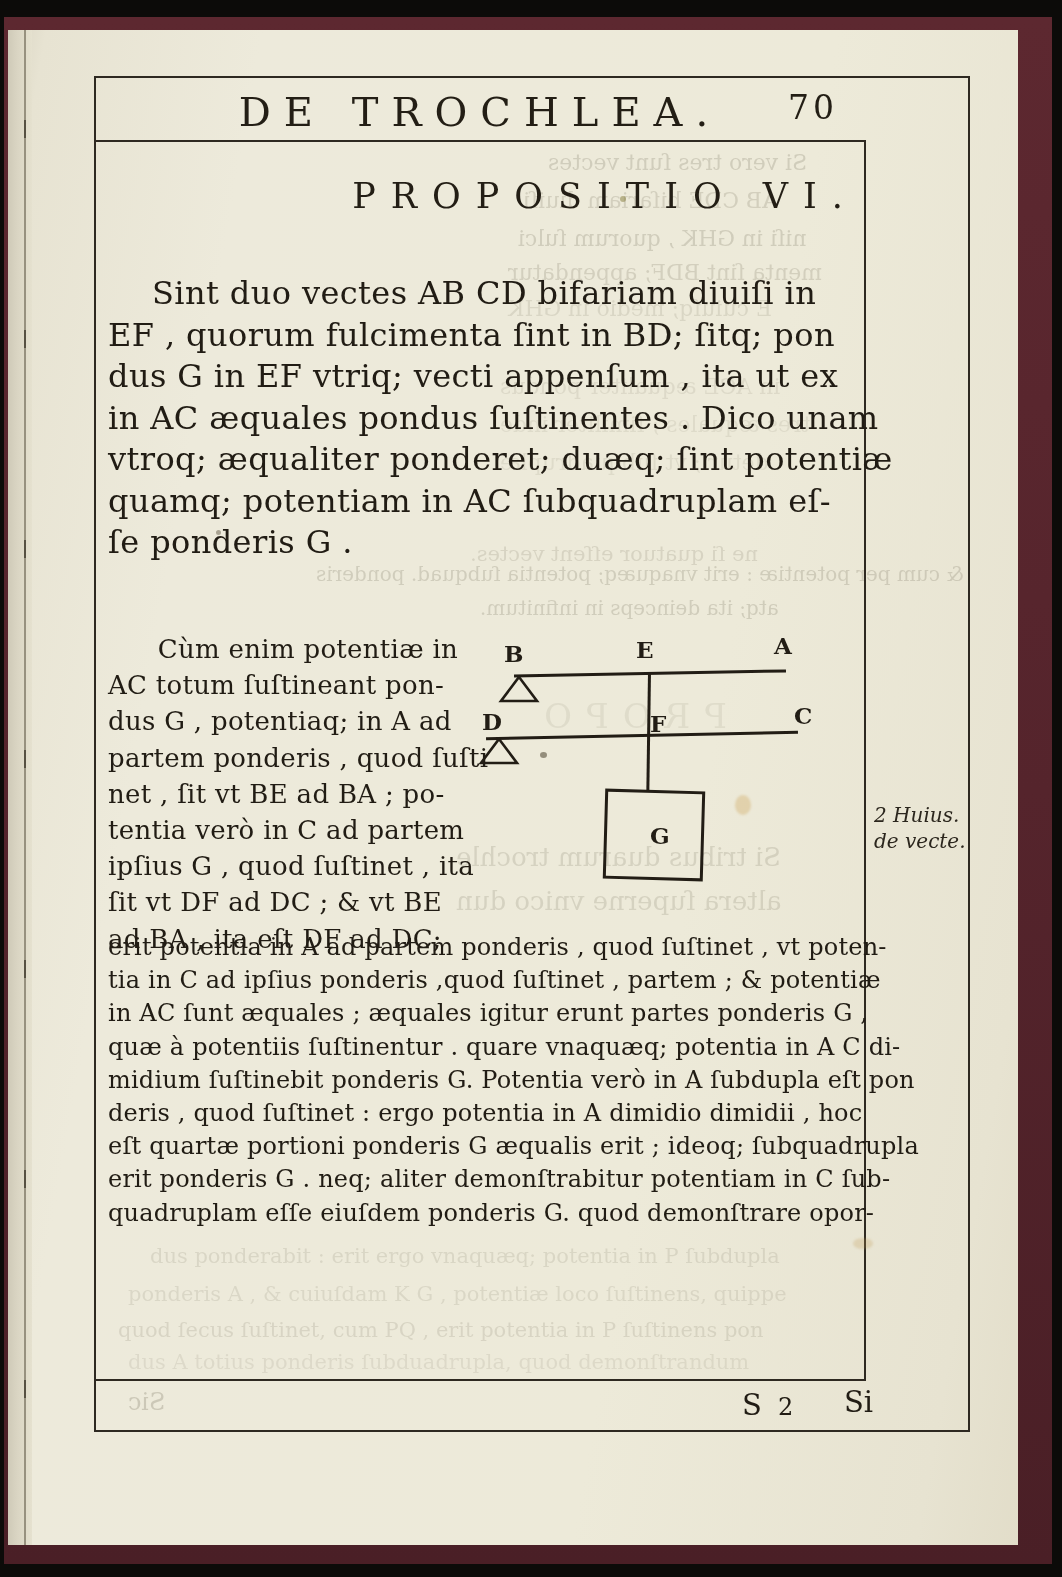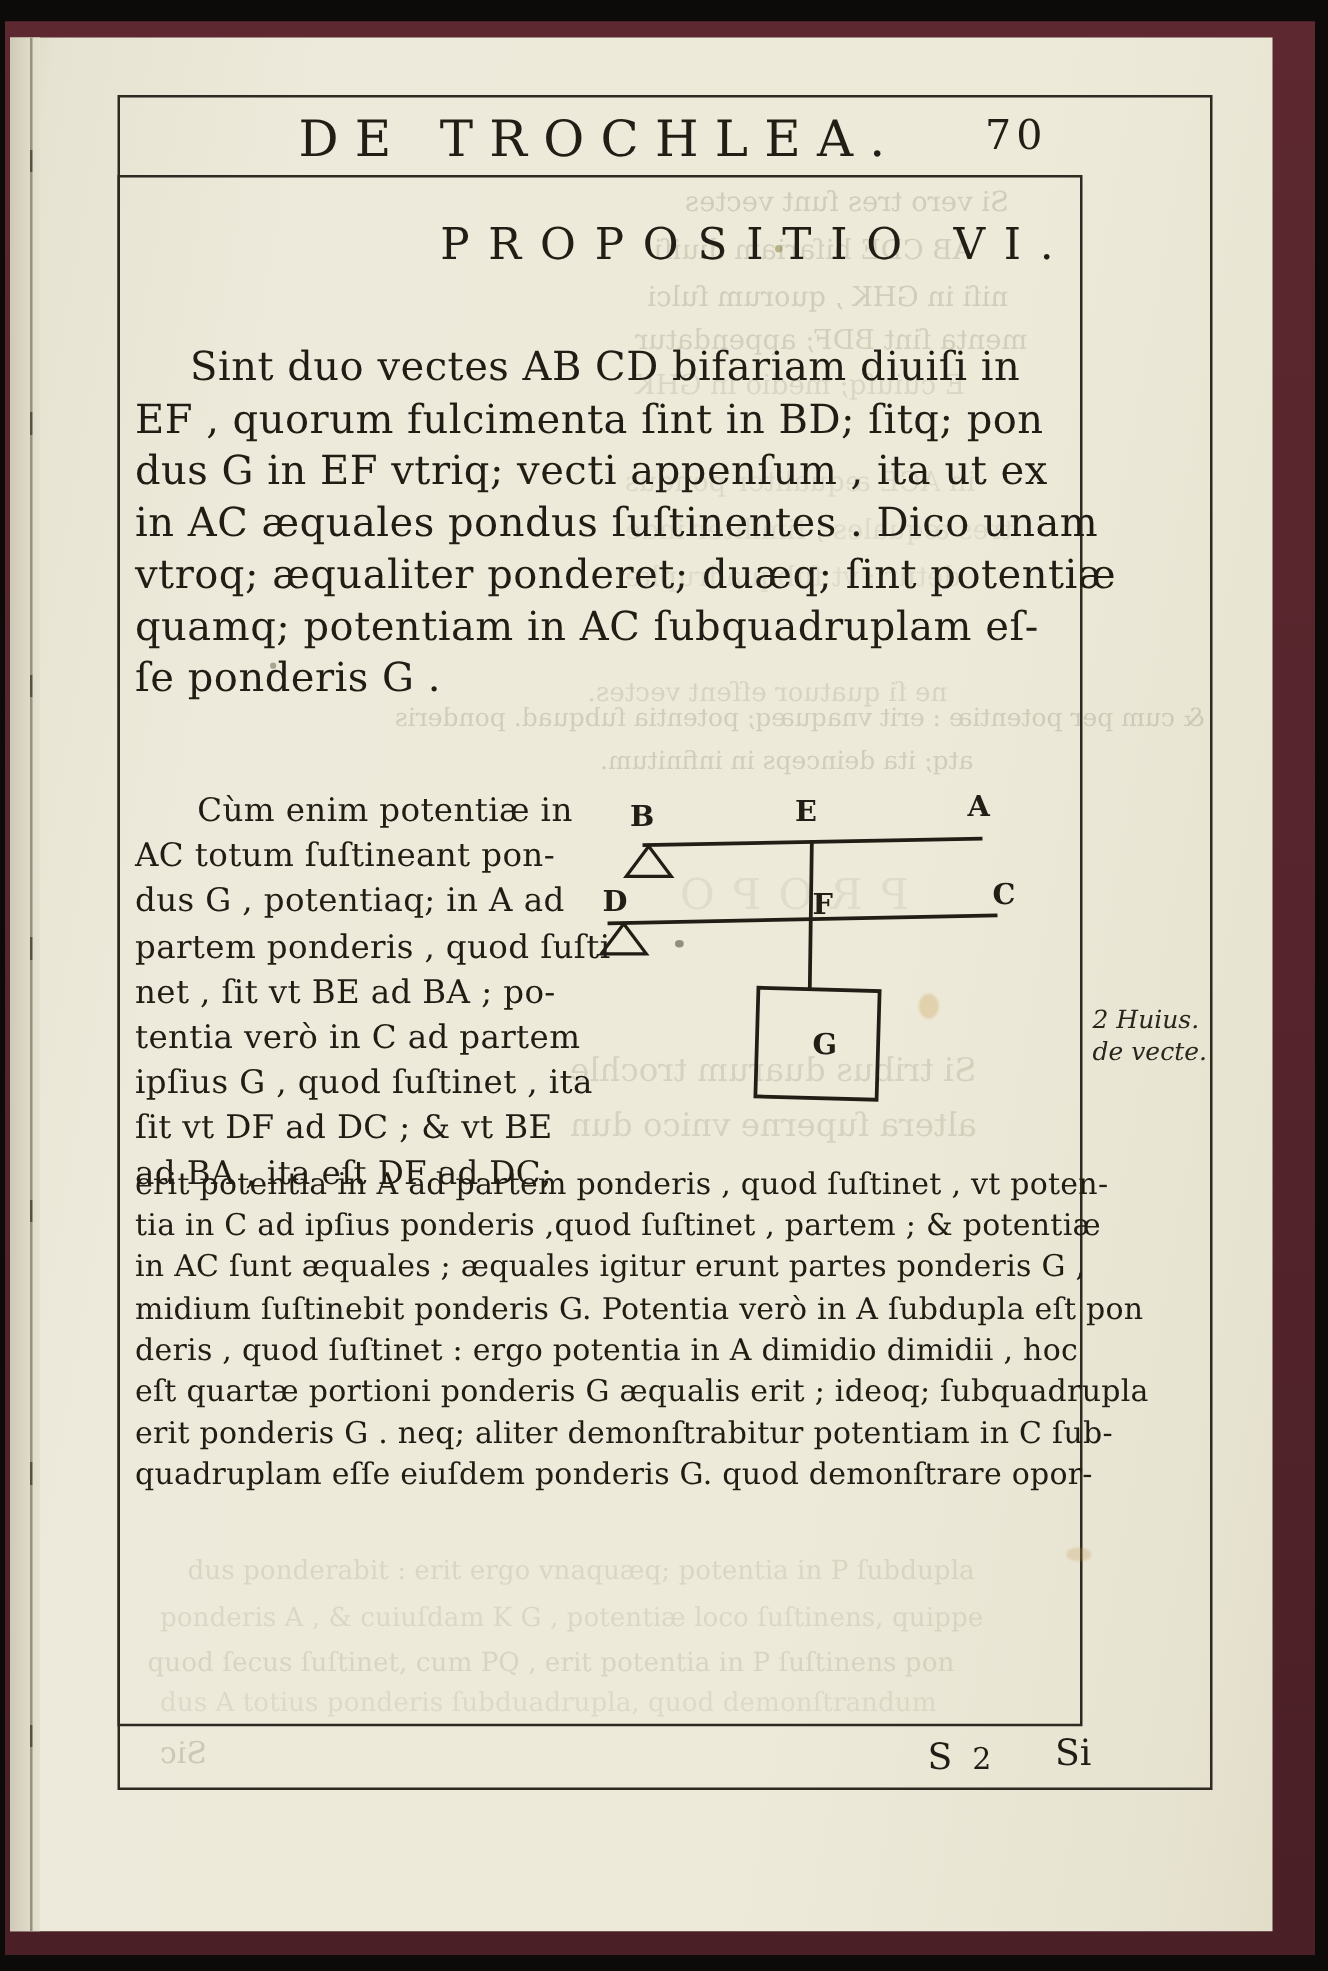--- a/index.html
+++ b/index.html
@@ -152,20 +152,21 @@
     <div class="margin-note">
       <div>2 Huius.</div>
       <div>de vecte.</div>
     </div>
 
     <div class="para2">
 
     <div class="line">erit potentia in A ad partem  ponderis  , quod ſuſtinet , vt poten-</div>
         <div class="line">tia in C ad ipſius ponderis  ,quod ſuſtinet ,  partem ;  &amp; potentiæ</div>
         <div class="line">in AC ſunt æquales ;  æquales igitur erunt partes  ponderis G ,</div>
+        <div class="line">quæ  à  potentiis ſuſtinentur . quare vnaquæq; potentia in A  C di-</div>
         <div class="line">midium ſuſtinebit ponderis G. Potentia verò in A ſubdupla eſt pon</div>
         <div class="line">deris , quod ſuſtinet : ergo potentia in  A  dimidio dimidii , hoc</div>
         <div class="line">eſt quartæ portioni ponderis G æqualis erit ;  ideoq; ſubquadrupla</div>
         <div class="line">erit ponderis G .  neq;  aliter demonſtrabitur  potentiam in  C ſub-</div>
         <div class="line">quadruplam  eſſe  eiuſdem  ponderis  G.   quod demonſtrare opor-</div>
       </div>
 
     <div class="sig">
       <span>S</span><span class="signum">2</span>
     </div>

